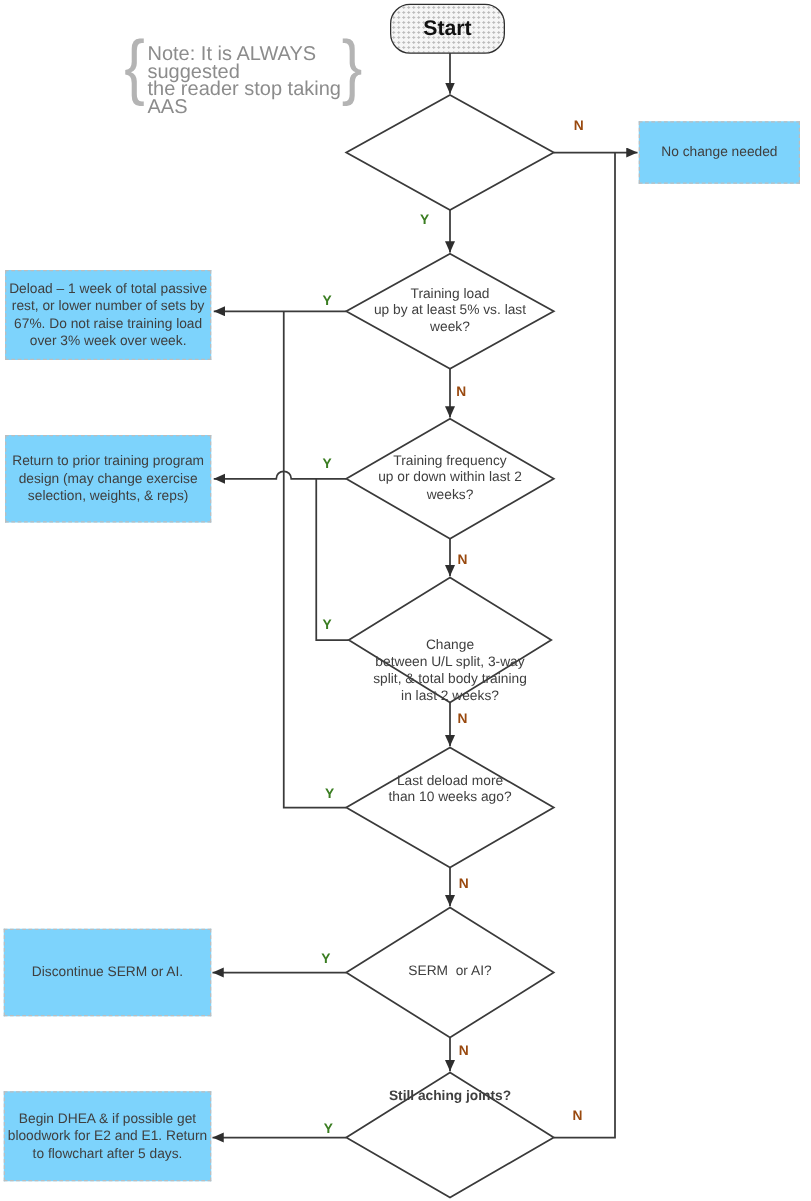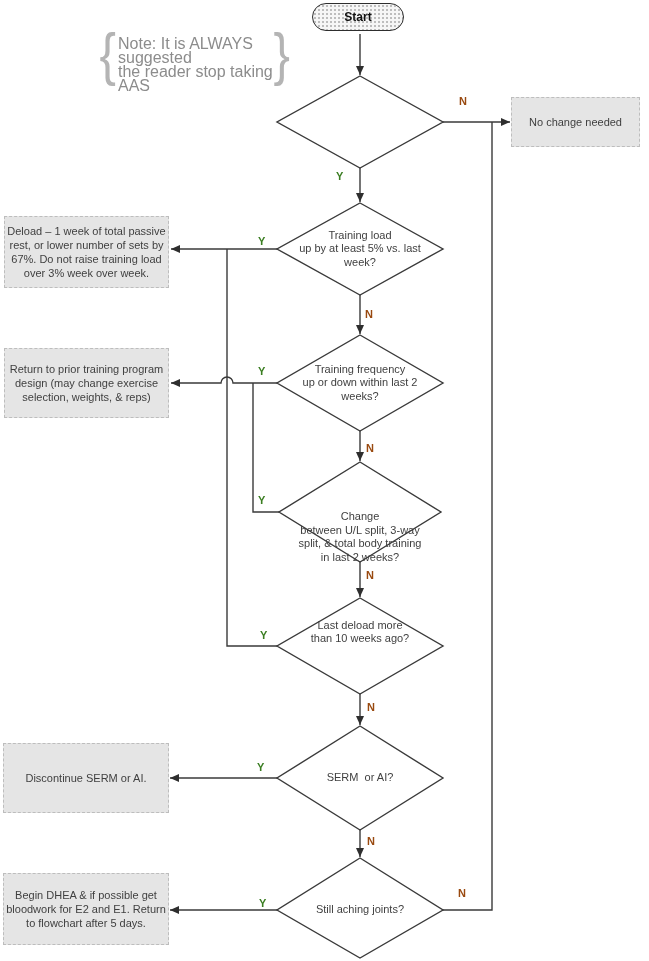--- a/index.html
+++ b/index.html
@@ -3,27 +3,27 @@
 <meta charset="utf-8">
 <style>
   html,body { margin:0; padding:0; background:#ffffff; }
   .canvas {
     position:relative; width:649px; height:961px; background:#ffffff; overflow:hidden;
     font-family:"Liberation Sans", sans-serif; color:#3f3f3f;
   }
   .canvas svg.wires { position:absolute; left:0; top:0; width:649px; height:961px; }
 
   .start-node {
-    position:absolute; left:312px; top:3px; width:92px; height:28px;
+    position:absolute; left:312px; top:3px; width:92px; height:40px;
     border:1.6px solid #2e2e2e; border-radius:16px;
     background-color:#f6f6f6;
     background-image:radial-gradient(#bdbdbd 0.8px, rgba(0,0,0,0) 0.9px);
     background-size:4px 4px;
     display:flex; align-items:center; justify-content:center;
-    font-size:12px; font-weight:bold; color:#111;
+    font-size:17px; font-weight:bold; color:#111;
     box-sizing:border-box;
   }
 
   .note-text {
     position:absolute; left:118px; top:37px; width:162px;
     font-size:16px; line-height:14px; color:#8c8c8c;
     white-space:pre-line; text-align:left;
   }
   .brace {
     position:absolute; color:#b4b4b4; font-size:58px; line-height:58px;
@@ -34,21 +34,21 @@
 
   .dlabel {
     position:absolute; width:170px; height:64px;
     display:flex; align-items:center; justify-content:center;
     text-align:center; font-size:11px; line-height:13.5px;
     white-space:pre-wrap; color:#3f3f3f;
   }
 
   .obox {
     position:absolute; box-sizing:border-box;
-    border:1px dashed #bdbdbd; background:#e5e5e5;
+    border:1px dashed #bdbdbd; background:#7dd3fc;
     display:flex; align-items:center; justify-content:center;
     text-align:center; font-size:11px; line-height:14px;
     white-space:pre-wrap; color:#3f3f3f; padding:2px;
   }
 
   .yn { position:absolute; font-size:11px; font-weight:bold; line-height:11px; }
   .yn-y { color:#3a7d21; }
   .yn-n { color:#99490f; }
 </style>
 </head>
@@ -110,21 +110,21 @@
   <div class="dlabel" style="left:275px; top:351px;">Training frequency
 up or down within last 2
 weeks?</div>
   <div class="dlabel" style="left:275px; top:480px;margin-top:25px;">Change
 between U/L split, 3-way
 split, &amp; total body training
 in last 2 weeks?</div>
   <div class="dlabel" style="left:275px; top:600px;text-align:center;">Last deload more
 than 10 weeks ago?</div>
   <div class="dlabel" style="left:275px; top:746px;">SERM  or AI?</div>
-  <div class="dlabel" style="left:275px; top:878px;">Still aching joints?</div>
+  <div class="dlabel" style="left:275px; top:846px;font-weight:bold;">Still aching joints?</div>
 
   <div class="obox" style="left:511px; top:97px;  width:129px; height:50px;">No change needed</div>
   <div class="obox" style="left:4px;   top:216px; width:165px; height:72px;">Deload – 1 week of total passive
 rest, or lower number of sets by
 67%. Do not raise training load
 over 3% week over week.</div>
   <div class="obox" style="left:4px;   top:348px; width:165px; height:70px;">Return to prior training program
 design (may change exercise
 selection, weights, &amp; reps)</div>
   <div class="obox" style="left:3px;   top:743px; width:166px; height:70px;">Discontinue SERM or AI.</div>

